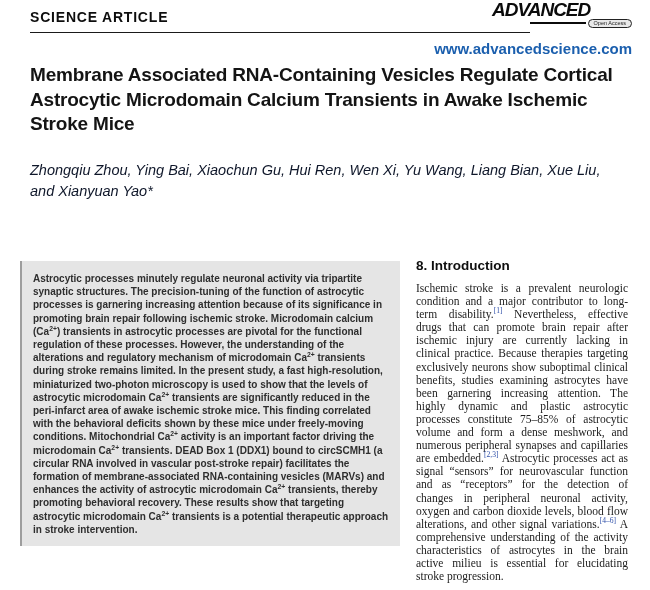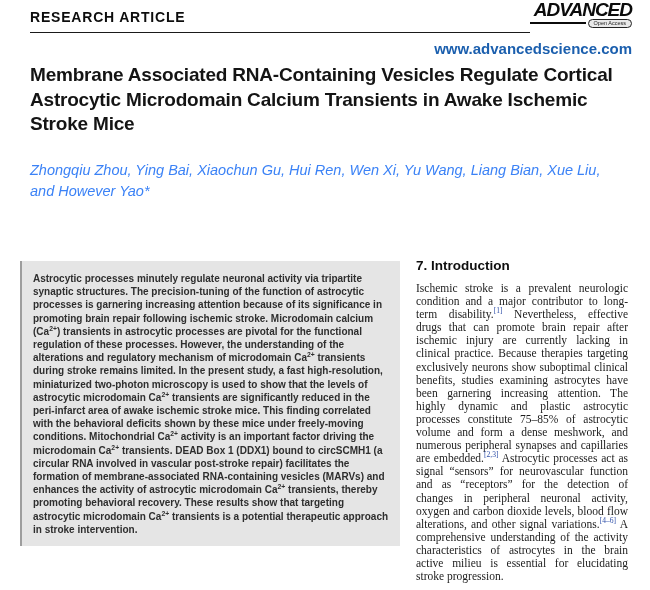--- a/index.html
+++ b/index.html
@@ -8,21 +8,21 @@
     font-family:"Liberation Sans",sans-serif;color:#1a1a1a;overflow:hidden;
   }
   
   .article-type{
     position:absolute;left:30px;top:9px;
     font-size:14px;font-weight:bold;letter-spacing:0.8px;color:#0d0d0d;
   }
   .header-rule{
     position:absolute;left:30px;top:32px;width:500px;height:1px;background:#1a1a1a;
   }
-  .logo{position:absolute;right:18px;top:2px;text-align:right;width:140px;}
+  .logo{position:absolute;right:18px;top:2px;width:140px;}
   .logo-line1{
     font-size:19px;font-weight:bold;font-style:italic;letter-spacing:-1px;
     line-height:15px;color:#0b0b0b;
   }
   .logo-line2{
     font-size:17px;font-weight:bold;font-style:italic;letter-spacing:-0.5px;
     line-height:15px;color:#0b0b0b;
   }
   .logo-rule-row{
     display:flex;justify-content:flex-end;align-items:center;margin-top:2px;height:8px;
@@ -36,21 +36,21 @@
     position:absolute;right:18px;top:40px;
     font-size:15px;font-weight:bold;color:var(--link-blue,#1b5fae);
   }
   
   .page-title{
     position:absolute;left:30px;top:63px;width:606px;
     font-size:19px;font-weight:bold;line-height:24.6px;letter-spacing:-0.2px;color:#141414;
   }
   .authors{
     position:absolute;left:30px;top:160px;width:600px;
-    font-size:14.5px;font-style:italic;line-height:20.5px;color:#3b82f6;
+    font-size:14.5px;font-style:italic;line-height:20.5px;color:#0f172a;
   }
   
   .abstract-box{
     position:absolute;left:20px;top:261px;width:380px;box-sizing:border-box;
     background:var(--abstract-bg,#e5e5e5);
     border-left:2px solid var(--abstract-border,#9d9d9d);
     padding:11px 10px 10px 11px;
   }
   .abstract-text{
     font-size:10px;font-weight:bold;line-height:13.2px;color:#2e2e2e;text-align:left;
@@ -65,40 +65,40 @@
   .intro-text{
     font-family:"Liberation Serif",serif;
     font-size:11.5px;line-height:13.1px;text-align:justify;color:#1c1c1c;
   }
   .intro-text sup{font-size:66%;line-height:0;vertical-align:super;}
   .cite{color:var(--citation-blue,#2d4ea8);}
 </style>
 </head>
 <body>
 
-<div class="article-type">RESEARCH ARTICLE</div>
+<div class="article-type">SCIENCE ARTICLE</div>
 <div class="header-rule"></div>
 
 <div class="logo">
   <div class="logo-line1">ADVANCED</div>
   <div class="logo-rule-row">
     <div class="logo-thick-rule"></div>
     <div class="open-access-pill">Open Access</div>
   </div>
 </div>
 
 <div class="website">www.advancedscience.com</div>
 
 <h1 class="page-title" style="margin:0">Membrane Associated RNA-Containing Vesicles Regulate Cortical Astrocytic Microdomain Calcium Transients in Awake Ischemic Stroke Mice</h1>
 
 <div class="authors">
   <div>Zhongqiu Zhou, Ying Bai, Xiaochun Gu, Hui Ren, Wen Xi, Yu Wang, Liang Bian, Xue Liu,</div>
-  <div>and However Yao*</div>
+  <div>and Xianyuan Yao*</div>
 </div>
 
 <div class="abstract-box">
   <div class="abstract-text"><span>Astrocytic processes minutely regulate neuronal activity via tripartite synaptic structures. The precision-tuning of the function of astrocytic processes is garnering increasing attention because of its significance in promoting brain repair following ischemic stroke. Microdomain calcium (Ca</span><sup>2+</sup><span>) transients in astrocytic processes are pivotal for the functional regulation of these processes. However, the understanding of the alterations and regulatory mechanism of microdomain Ca</span><sup>2+</sup><span> transients during stroke remains limited. In the present study, a fast high-resolution, miniaturized two-photon microscopy is used to show that the levels of astrocytic microdomain Ca</span><sup>2+</sup><span> transients are significantly reduced in the peri-infarct area of awake ischemic stroke mice. This finding correlated with the behavioral deficits shown by these mice under freely-moving conditions. Mitochondrial Ca</span><sup>2+</sup><span> activity is an important factor driving the microdomain Ca</span><sup>2+</sup><span> transients. DEAD Box 1 (DDX1) bound to circSCMH1 (a circular RNA involved in vascular post-stroke repair) facilitates the formation of membrane-associated RNA-containing vesicles (MARVs) and enhances the activity of astrocytic microdomain Ca</span><sup>2+</sup><span> transients, thereby promoting behavioral recovery. These results show that targeting astrocytic microdomain Ca</span><sup>2+</sup><span> transients is a potential therapeutic approach in stroke intervention.</span></div>
 </div>
 
 <div class="right-col">
-  <h2 class="section-heading">7. Introduction</h2>
+  <h2 class="section-heading">8. Introduction</h2>
   <div class="intro-text"><span>Ischemic stroke is a prevalent neurologic condition and a major contributor to long-term disability.</span><sup class="cite">[1]</sup><span> Nevertheless, effective drugs that can promote brain repair after ischemic injury are currently lacking in clinical practice. Because therapies targeting exclusively neurons show suboptimal clinical benefits, studies examining astrocytes have been garnering increasing attention. The highly dynamic and plastic astrocytic processes constitute 75–85% of astrocytic volume and form a dense meshwork, and numerous peripheral synapses and capillaries are embedded.</span><sup class="cite">[2,3]</sup><span> Astrocytic processes act as signal “sensors” for neurovascular function and as “receptors” for the detection of changes in peripheral neuronal activity, oxygen and carbon dioxide levels, blood flow alterations, and other signal variations.</span><sup class="cite">[4–6]</sup><span> A comprehensive understanding of the activity characteristics of astrocytes in the brain active milieu is essential for elucidating stroke progression.</span></div>
 </div>
 
 </body></html>

